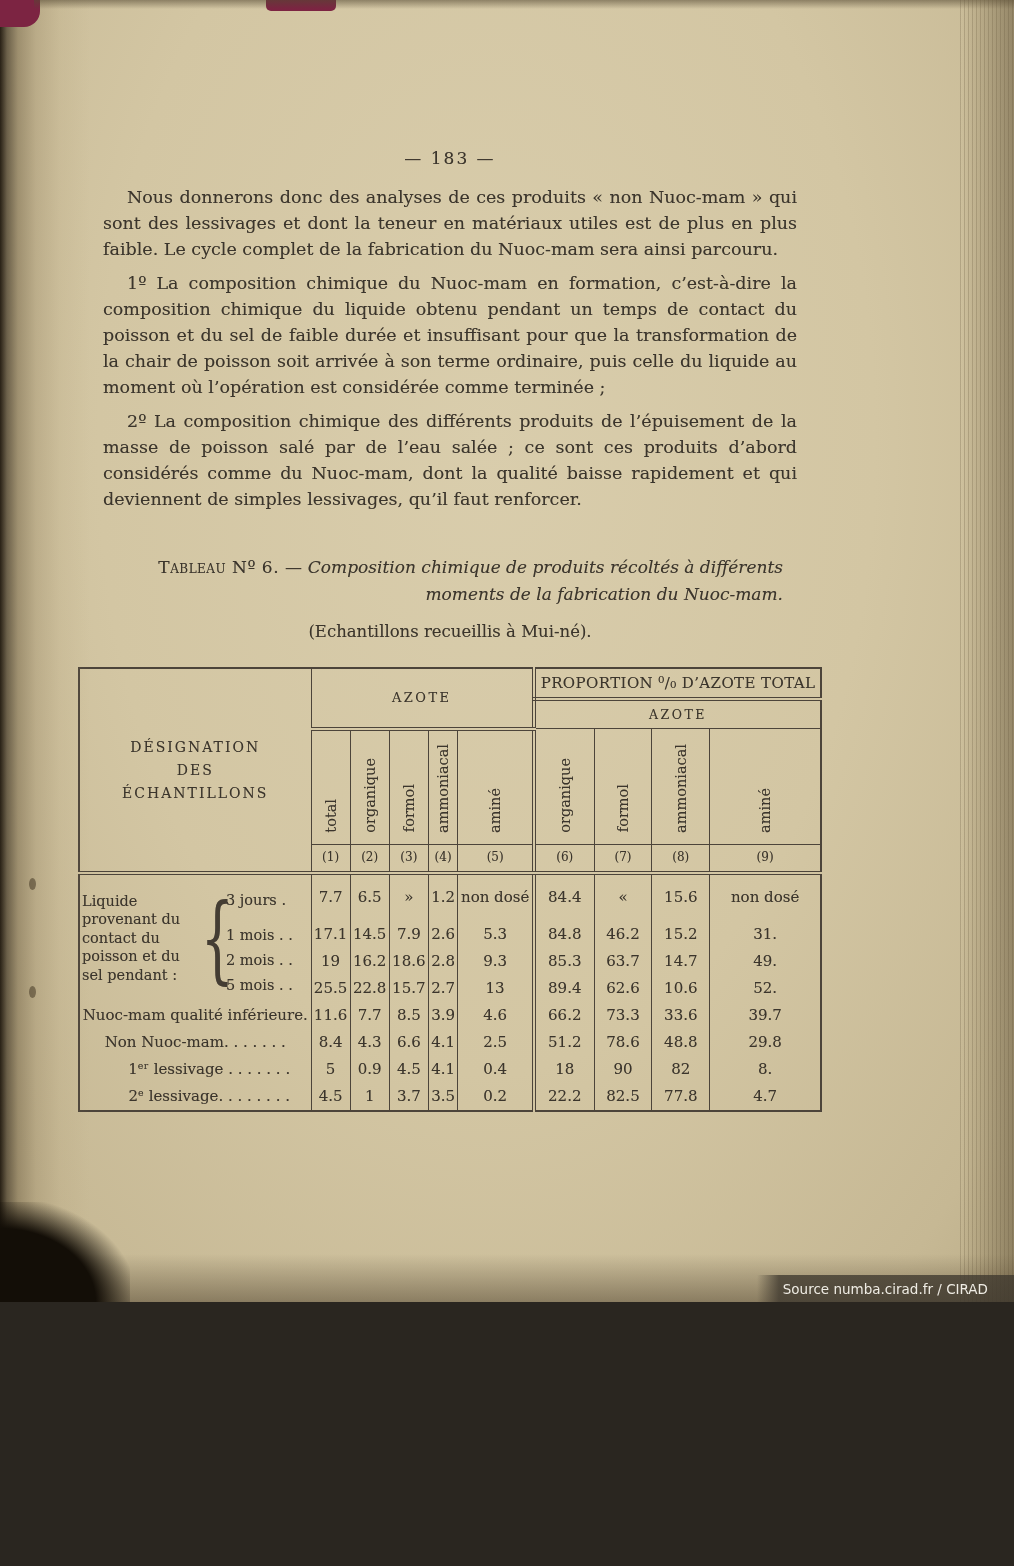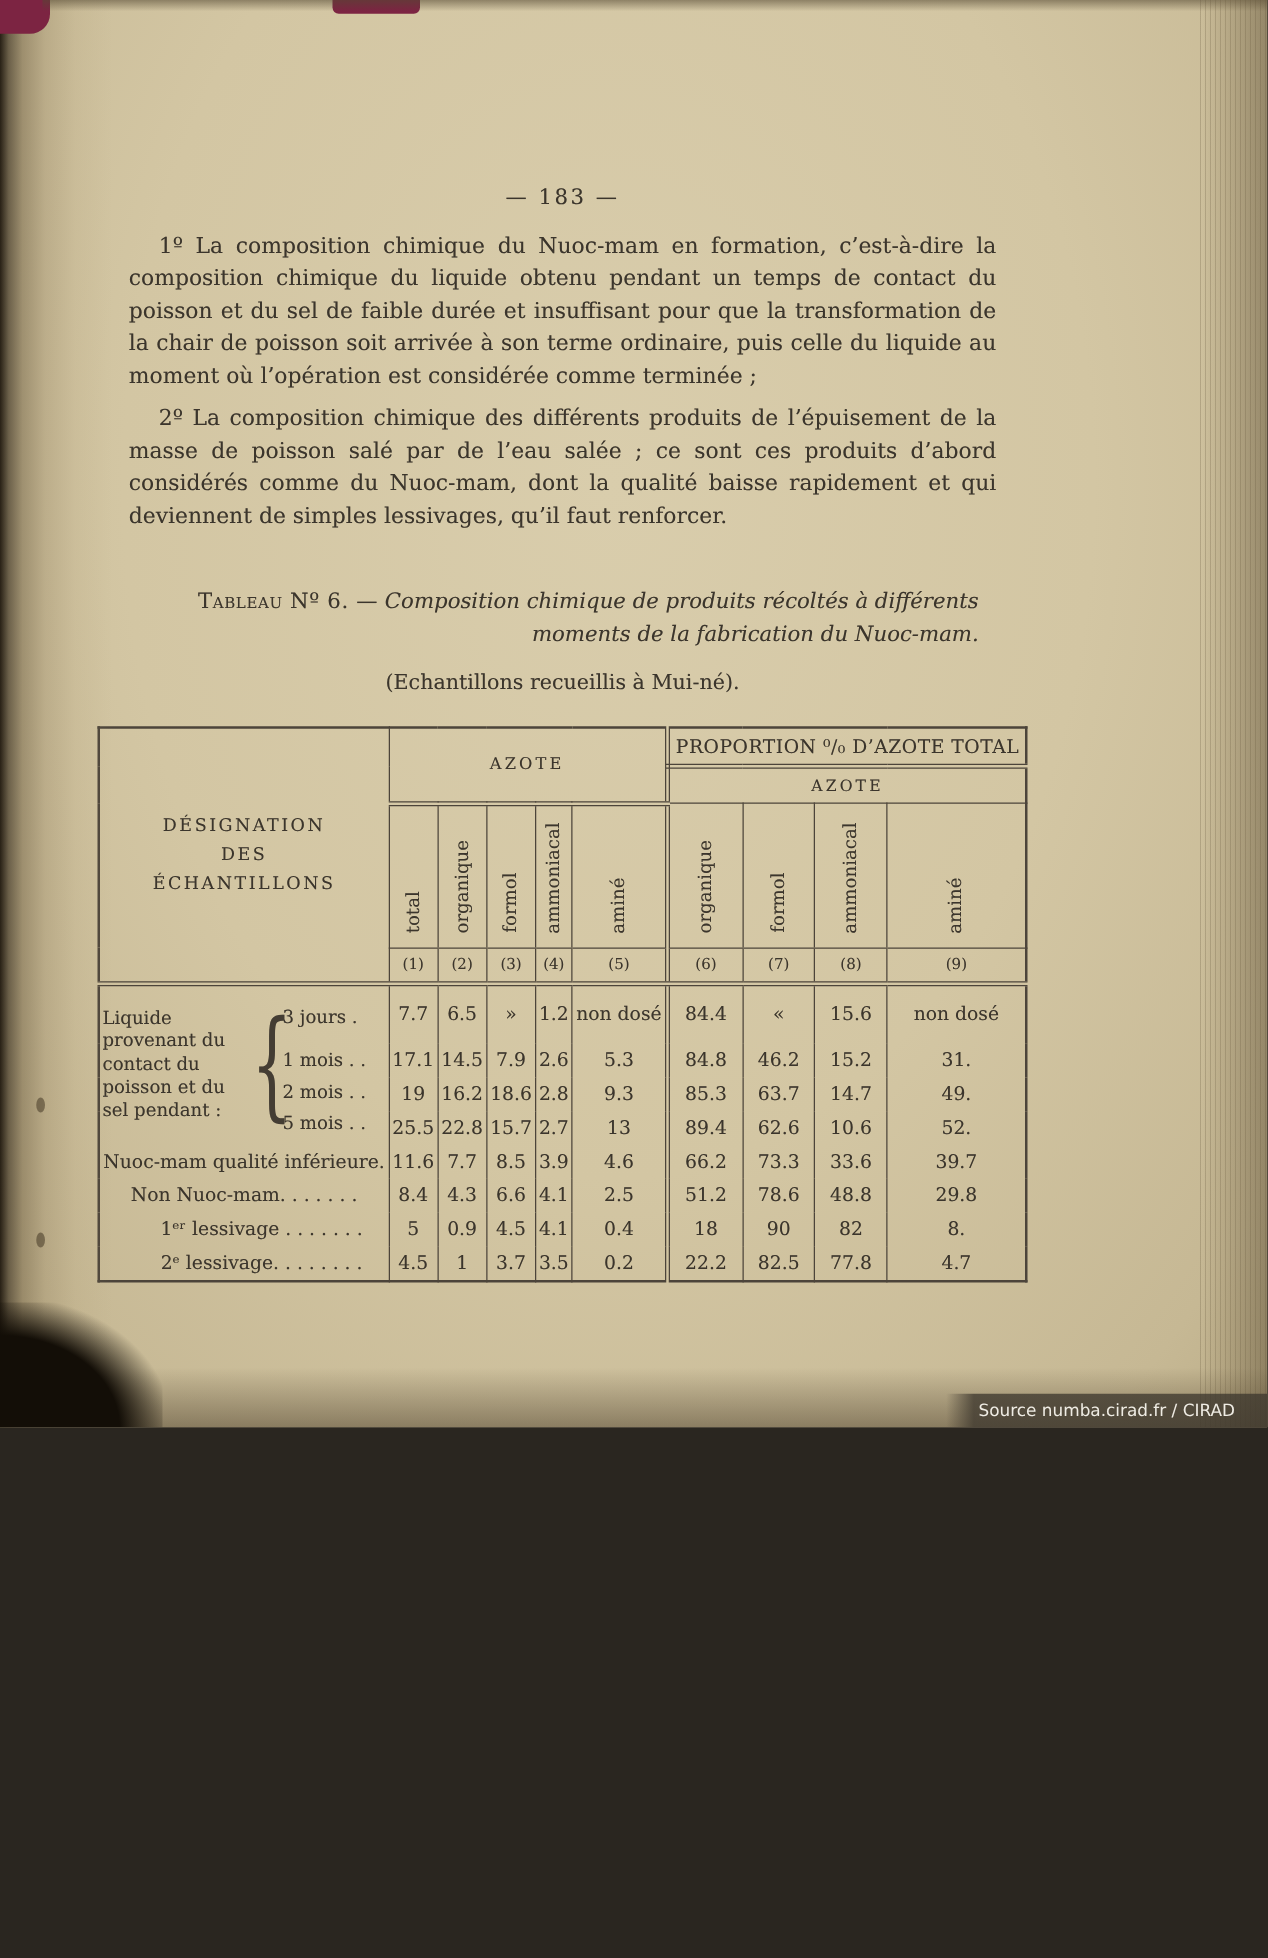--- a/index.html
+++ b/index.html
@@ -1,17 +1,17 @@
 <!DOCTYPE html>
 <html><head>
 <meta charset="utf-8">
 <style>
   html,body { margin:0; padding:0; background:#2a2620; }
   .canvas {
-    position:relative; width:1014px; height:1142px; overflow:hidden;
+    position:relative; width:1014px; height:1302px; overflow:hidden;
     background: radial-gradient(ellipse at 48% 34%, #d9cdac 0%, #d3c6a3 52%, #c6b894 88%, #bcae89 100%);
     font-family:"DejaVu Serif", serif; color:#3b352c;
   }
   
   .left-spine { position:absolute; top:0; left:0; width:90px; height:100%; pointer-events:none;
     background: linear-gradient(90deg, rgba(26,19,10,0.92) 0px, rgba(43,33,19,0.6) 7px,
       rgba(92,76,48,0.42) 18px, rgba(136,118,84,0.28) 36px, rgba(168,150,112,0.14) 60px, rgba(0,0,0,0) 90px);
   }
   .cover-topleft { position:absolute; top:0; left:0; width:40px; height:27px; background:#7c2442;
     border-bottom-right-radius:16px; }
@@ -85,20 +85,21 @@
     background: linear-gradient(90deg, rgba(62,56,46,0) 0, rgba(62,56,46,0.78) 22px, rgba(62,56,46,0.78) 100%); }
 </style>
 </head>
 <body>
 
 <div class="canvas">
 
   <div class="page-content">
     <div class="page-number">— 183 —</div>
 
+    <p class="body-p indent">Nous donnerons donc des analyses de ces produits « non Nuoc-mam » qui sont des lessivages et dont la teneur en matériaux utiles est de plus en plus faible. Le cycle complet de la fabrication du Nuoc-mam sera ainsi parcouru.</p>
     <p class="body-p indent sp">1º La composition chimique du Nuoc-mam en formation, c’est-à-dire la composition chimique du liquide obtenu pendant un temps de contact du poisson et du sel de faible durée et insuffisant pour que la transformation de la chair de poisson soit arrivée à son terme ordinaire, puis celle du liquide au moment où l’opération est considérée comme terminée ;</p>
     <p class="body-p indent sp">2º La composition chimique des différents produits de l’épuisement de la masse de poisson salé par de l’eau salée ; ce sont ces produits d’abord considérés comme du Nuoc-mam, dont la qualité baisse rapidement et qui deviennent de simples lessivages, qu’il faut renforcer.</p>
 
     <div class="caption">
       <span class="cap-label">Tableau Nº 6. —</span>
       <span class="cap-text">Composition chimique de produits récoltés à différents moments de la fabrication du Nuoc-mam.</span>
     </div>
     <div class="subtitle">(Echantillons recueillis à Mui-né).</div>
 
     <div class="table-wrap">

